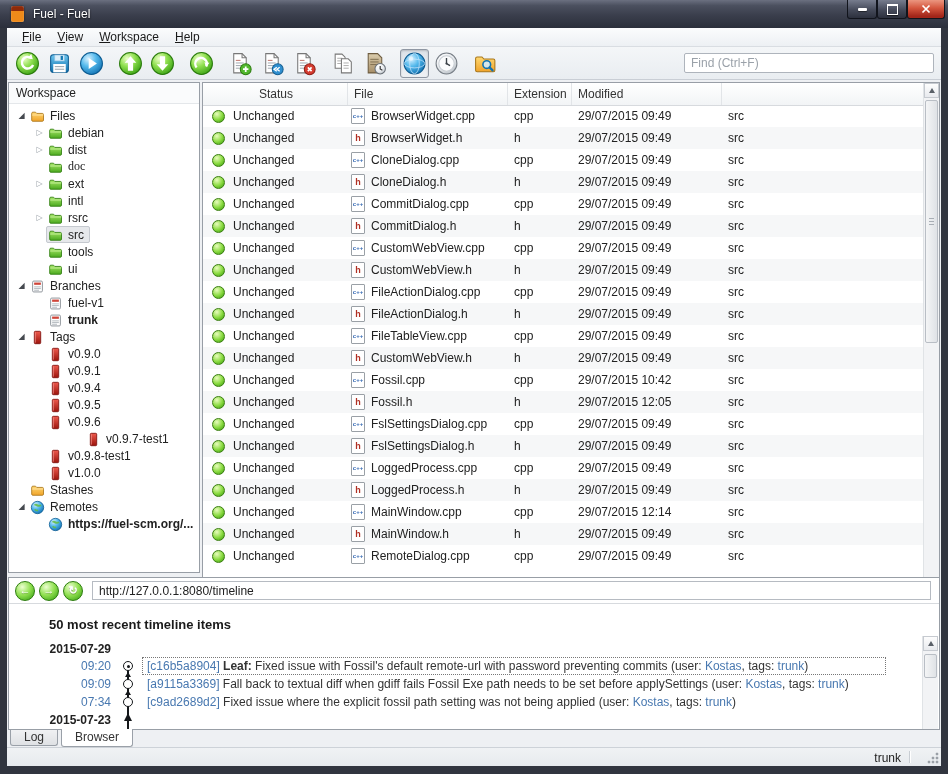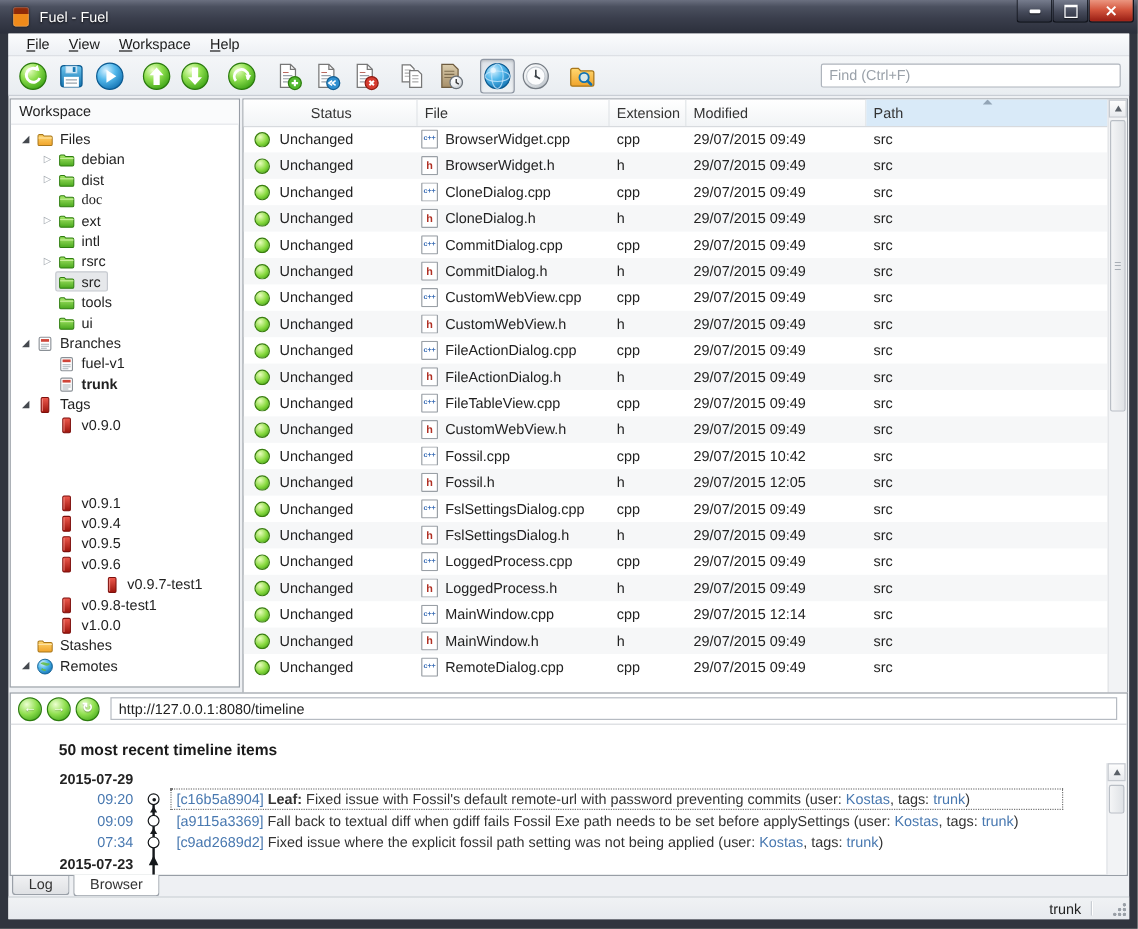--- a/index.html
+++ b/index.html
@@ -549,21 +549,21 @@
           <span class="node-box">
             <span class="tree-ic">
               <svg viewBox="0 0 16 16" xmlns="http://www.w3.org/2000/svg">
                 <rect x="4.6" y="1.4" width="6.8" height="13.2" rx="1.1" fill="url(#gRed)" stroke="#7c0f0c" stroke-width="0.9"></rect>
                 <path d="M5.7 2.5v11" stroke="#f79a93" stroke-width="0.9" opacity="0.8"></path>
               </svg>
             </span>
             <span class="tree-label">v0.9.0</span>
           </span>
         </div>
-        <div class="tree-row" style="padding-left: 24px; margin-top: 48px;">
+        <div class="tree-row" style="padding-left: 24px;">
           <span class="expander"></span>
           <span class="node-box">
             <span class="tree-ic">
               <svg viewBox="0 0 16 16" xmlns="http://www.w3.org/2000/svg">
                 <rect x="4.6" y="1.4" width="6.8" height="13.2" rx="1.1" fill="url(#gRed)" stroke="#7c0f0c" stroke-width="0.9"></rect>
                 <path d="M5.7 2.5v11" stroke="#f79a93" stroke-width="0.9" opacity="0.8"></path>
               </svg>
             </span>
             <span class="tree-label">v0.9.1</span>
           </span>
@@ -656,35 +656,44 @@
           <span class="expander expanded">◢</span>
           <span class="node-box">
             <span class="tree-ic">
               <svg viewBox="0 0 16 16" xmlns="http://www.w3.org/2000/svg">
                 <circle cx="8" cy="8" r="6.6" fill="url(#gBlue)" stroke="#0b5a90" stroke-width="0.8"></circle>
                 <path d="M4 5.2Q5.8 3.4 8 4.4t3.9.3Q12.6 6.6 10.8 7T7 6.6 4 5.2z" fill="#63bb4b" opacity="0.9"></path>
                 <path d="M5 9.8q1.6 1.8 3.6 1.2" fill="none" stroke="#63bb4b" stroke-width="1.6" opacity="0.9"></path>
               </svg>
             </span>
             <span class="tree-label">Remotes</span>
+          </span>
+        </div>
+        <div class="tree-row" style="padding-left: 24px;">
+          <span class="expander"></span>
+          <span class="node-box">
+            <span class="tree-ic">
+              <svg viewBox="0 0 16 16" xmlns="http://www.w3.org/2000/svg">
+                <circle cx="8" cy="8" r="6.6" fill="url(#gBlue)" stroke="#0b5a90" stroke-width="0.8"></circle>
+                <path d="M4 5.2Q5.8 3.4 8 4.4t3.9.3Q12.6 6.6 10.8 7T7 6.6 4 5.2z" fill="#63bb4b" opacity="0.9"></path>
+                <path d="M5 9.8q1.6 1.8 3.6 1.2" fill="none" stroke="#63bb4b" stroke-width="1.6" opacity="0.9"></path>
+              </svg>
+            </span>
+            <span class="tree-label bold">https://fuel-scm.org/...</span>
           </span>
         </div>
       </div>
   </div>
 
   <div class="table-panel">
     <div class="thead">
       <div class="hcell col-status">Status</div>
       <div class="hcell col-file">File</div>
       <div class="hcell col-ext">Extension</div>
       <div class="hcell col-mod">Modified</div>
-      <div class="hcell col-path">
-        <span class="sort-arrow"></span>
-        <span>Path</span>
-      </div>
     </div>
     <div class="tbody" id="tbody">
         <div class="trow">
           <div class="tc c-status">
             <span class="st-dot"></span>
             <span class="st-txt">Unchanged</span>
           </div>
           <div class="tc c-file">
             <span class="f-ic cpp">c++</span>
             <span class="f-name">BrowserWidget.cpp</span>

